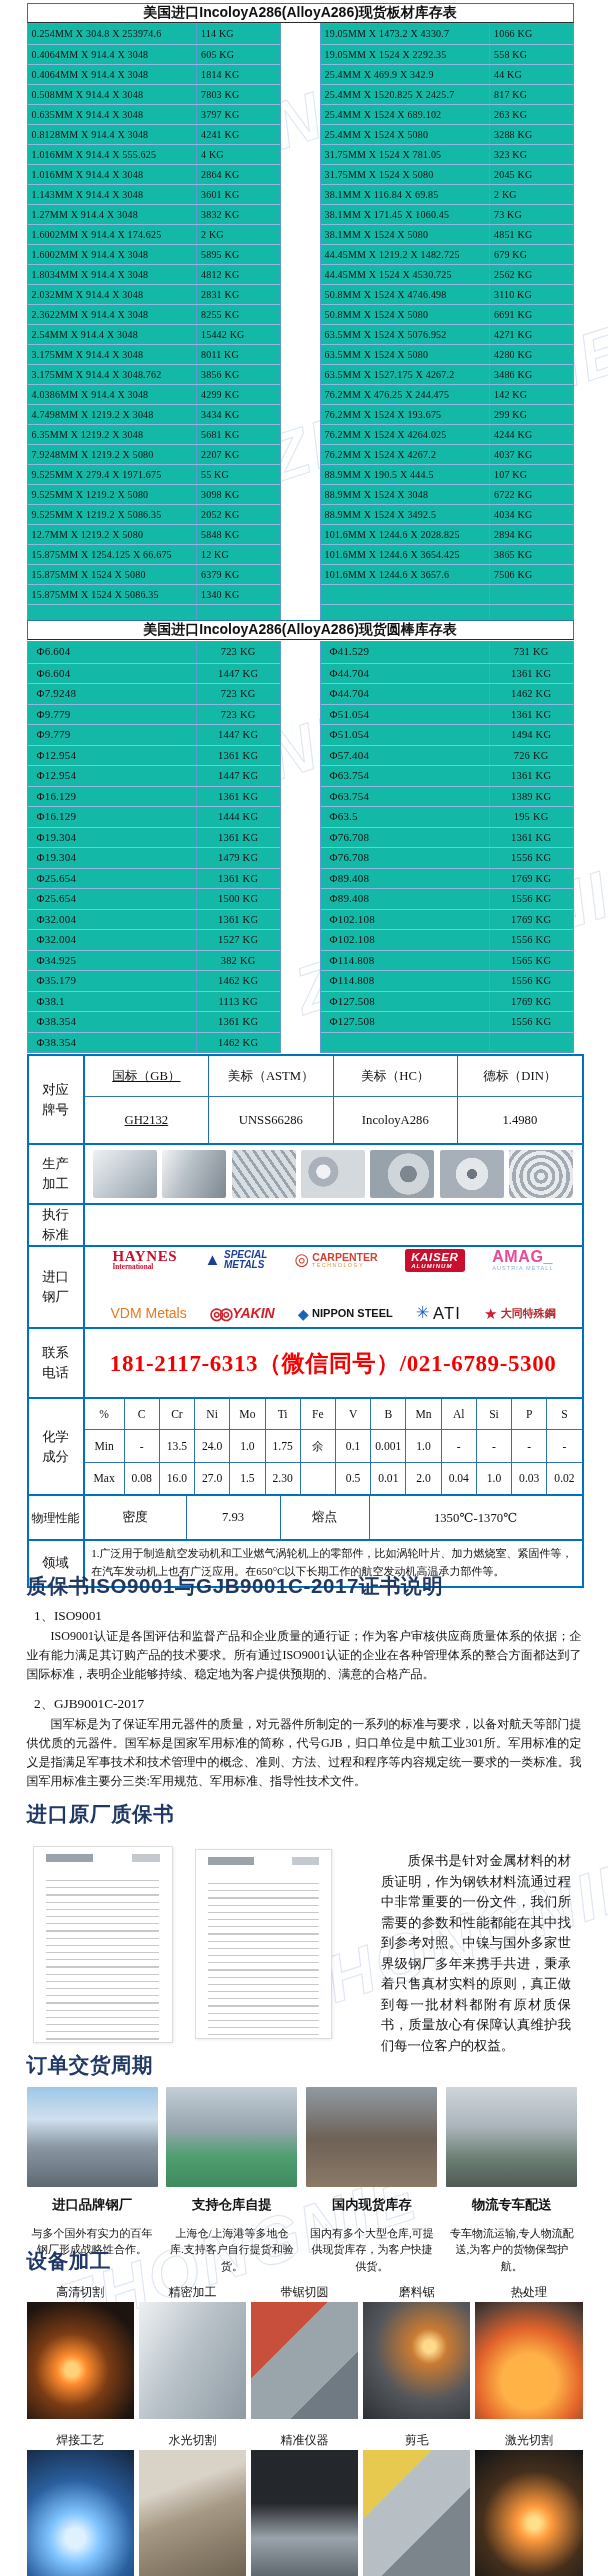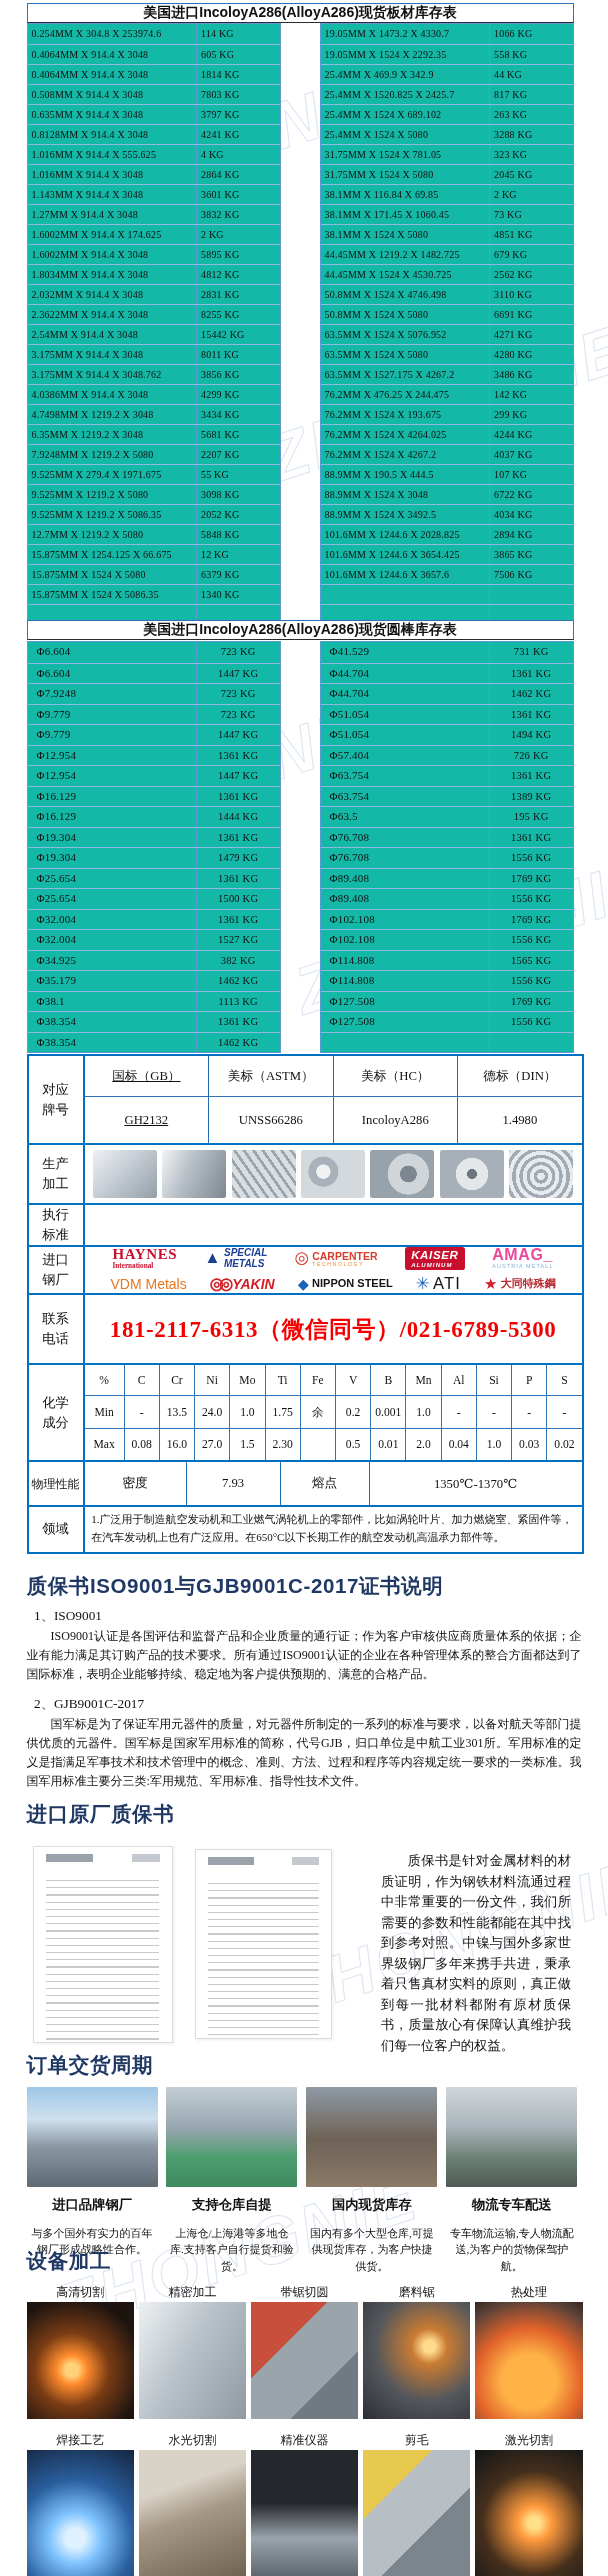--- a/index.html
+++ b/index.html
@@ -43,21 +43,21 @@
   .tile{width:64px;height:48px;border-radius:2.2px;background:linear-gradient(135deg,#eef1f4 0%,#c6cdd4 45%,#949fa8 100%);}
   .t1{background:linear-gradient(115deg,#f2f4f6 0%,#b9c1c8 40%,#7d878f 100%);}
   .t2{background:repeating-linear-gradient(55deg,#d9dee2 0 5px,#9aa4ac 5px 7.7px);}
   .t3{background:radial-gradient(circle at 35% 45%,#f0f2f4 0 14%,#a9b2ba 15% 30%,#d4d9dd 31% 100%);}
   .t4{background:radial-gradient(circle at 60% 50%,#7e878f 0 18%,#cfd5d9 19% 45%,#98a2aa 46% 100%);}
   .t5{background:radial-gradient(circle at 50% 50%,#6d767e 0 12%,#e3e7ea 13% 40%,#a7b0b8 41% 100%);}
   .t6{background:repeating-radial-gradient(circle at 50% 55%,#e8ebee 0 3.9px,#a2abb3 3.9px 7.2px);}
   
   #standards{height:62px;display:flex;align-items:center;padding-left:29px;font-size:12px;letter-spacing:0.6px;}
   
-  #mills{height:46px;display:flex;flex-direction:column;justify-content:space-between;gap:4.4px;}
+  #mills{height:80px;display:flex;flex-direction:column;justify-content:space-between;gap:4.4px;}
   .mills-row{height:26.6px;display:flex;align-items:center;justify-content:space-around;padding:0 14.4px;}
   .logo{display:flex;align-items:center;gap:3.3px;font-family:"Liberation Sans",sans-serif;}
   .logo .lines{display:flex;flex-direction:column;line-height:1.05;}
   .logo .icon{line-height:1;}
   .logo-haynes .l0{color:#C8102E;font-family:"Liberation Serif",serif;font-weight:bold;font-size:15px;letter-spacing:0.6px;}
   .logo-haynes .l1{color:#C8102E;font-family:"Liberation Serif",serif;font-weight:bold;font-size:7.2px;}
   .logo-special .icon{color:#1b3f94;font-size:16.6px;}
   .logo-special .l0,.logo-special .l1{color:#1b3f94;font-style:italic;font-weight:bold;font-size:10px;}
   .logo-carpenter .icon{color:#d43f2f;font-size:16.6px;}
   .logo-carpenter .l0{color:#d43f2f;font-weight:bold;font-size:10.5px;}
@@ -703,21 +703,21 @@
             <div class="cc">Si</div>
             <div class="cc">P</div>
             <div class="cc">S</div>
             <div class="cc">Min</div>
             <div class="cc">-</div>
             <div class="cc">13.5</div>
             <div class="cc">24.0</div>
             <div class="cc">1.0</div>
             <div class="cc">1.75</div>
             <div class="cc">余</div>
-            <div class="cc">0.2</div>
+            <div class="cc">0.1</div>
             <div class="cc">0.001</div>
             <div class="cc">1.0</div>
             <div class="cc">-</div>
             <div class="cc">-</div>
             <div class="cc">-</div>
             <div class="cc">-</div>
             <div class="cc">Max</div>
             <div class="cc">0.08</div>
             <div class="cc">16.0</div>
             <div class="cc">27.0</div>

